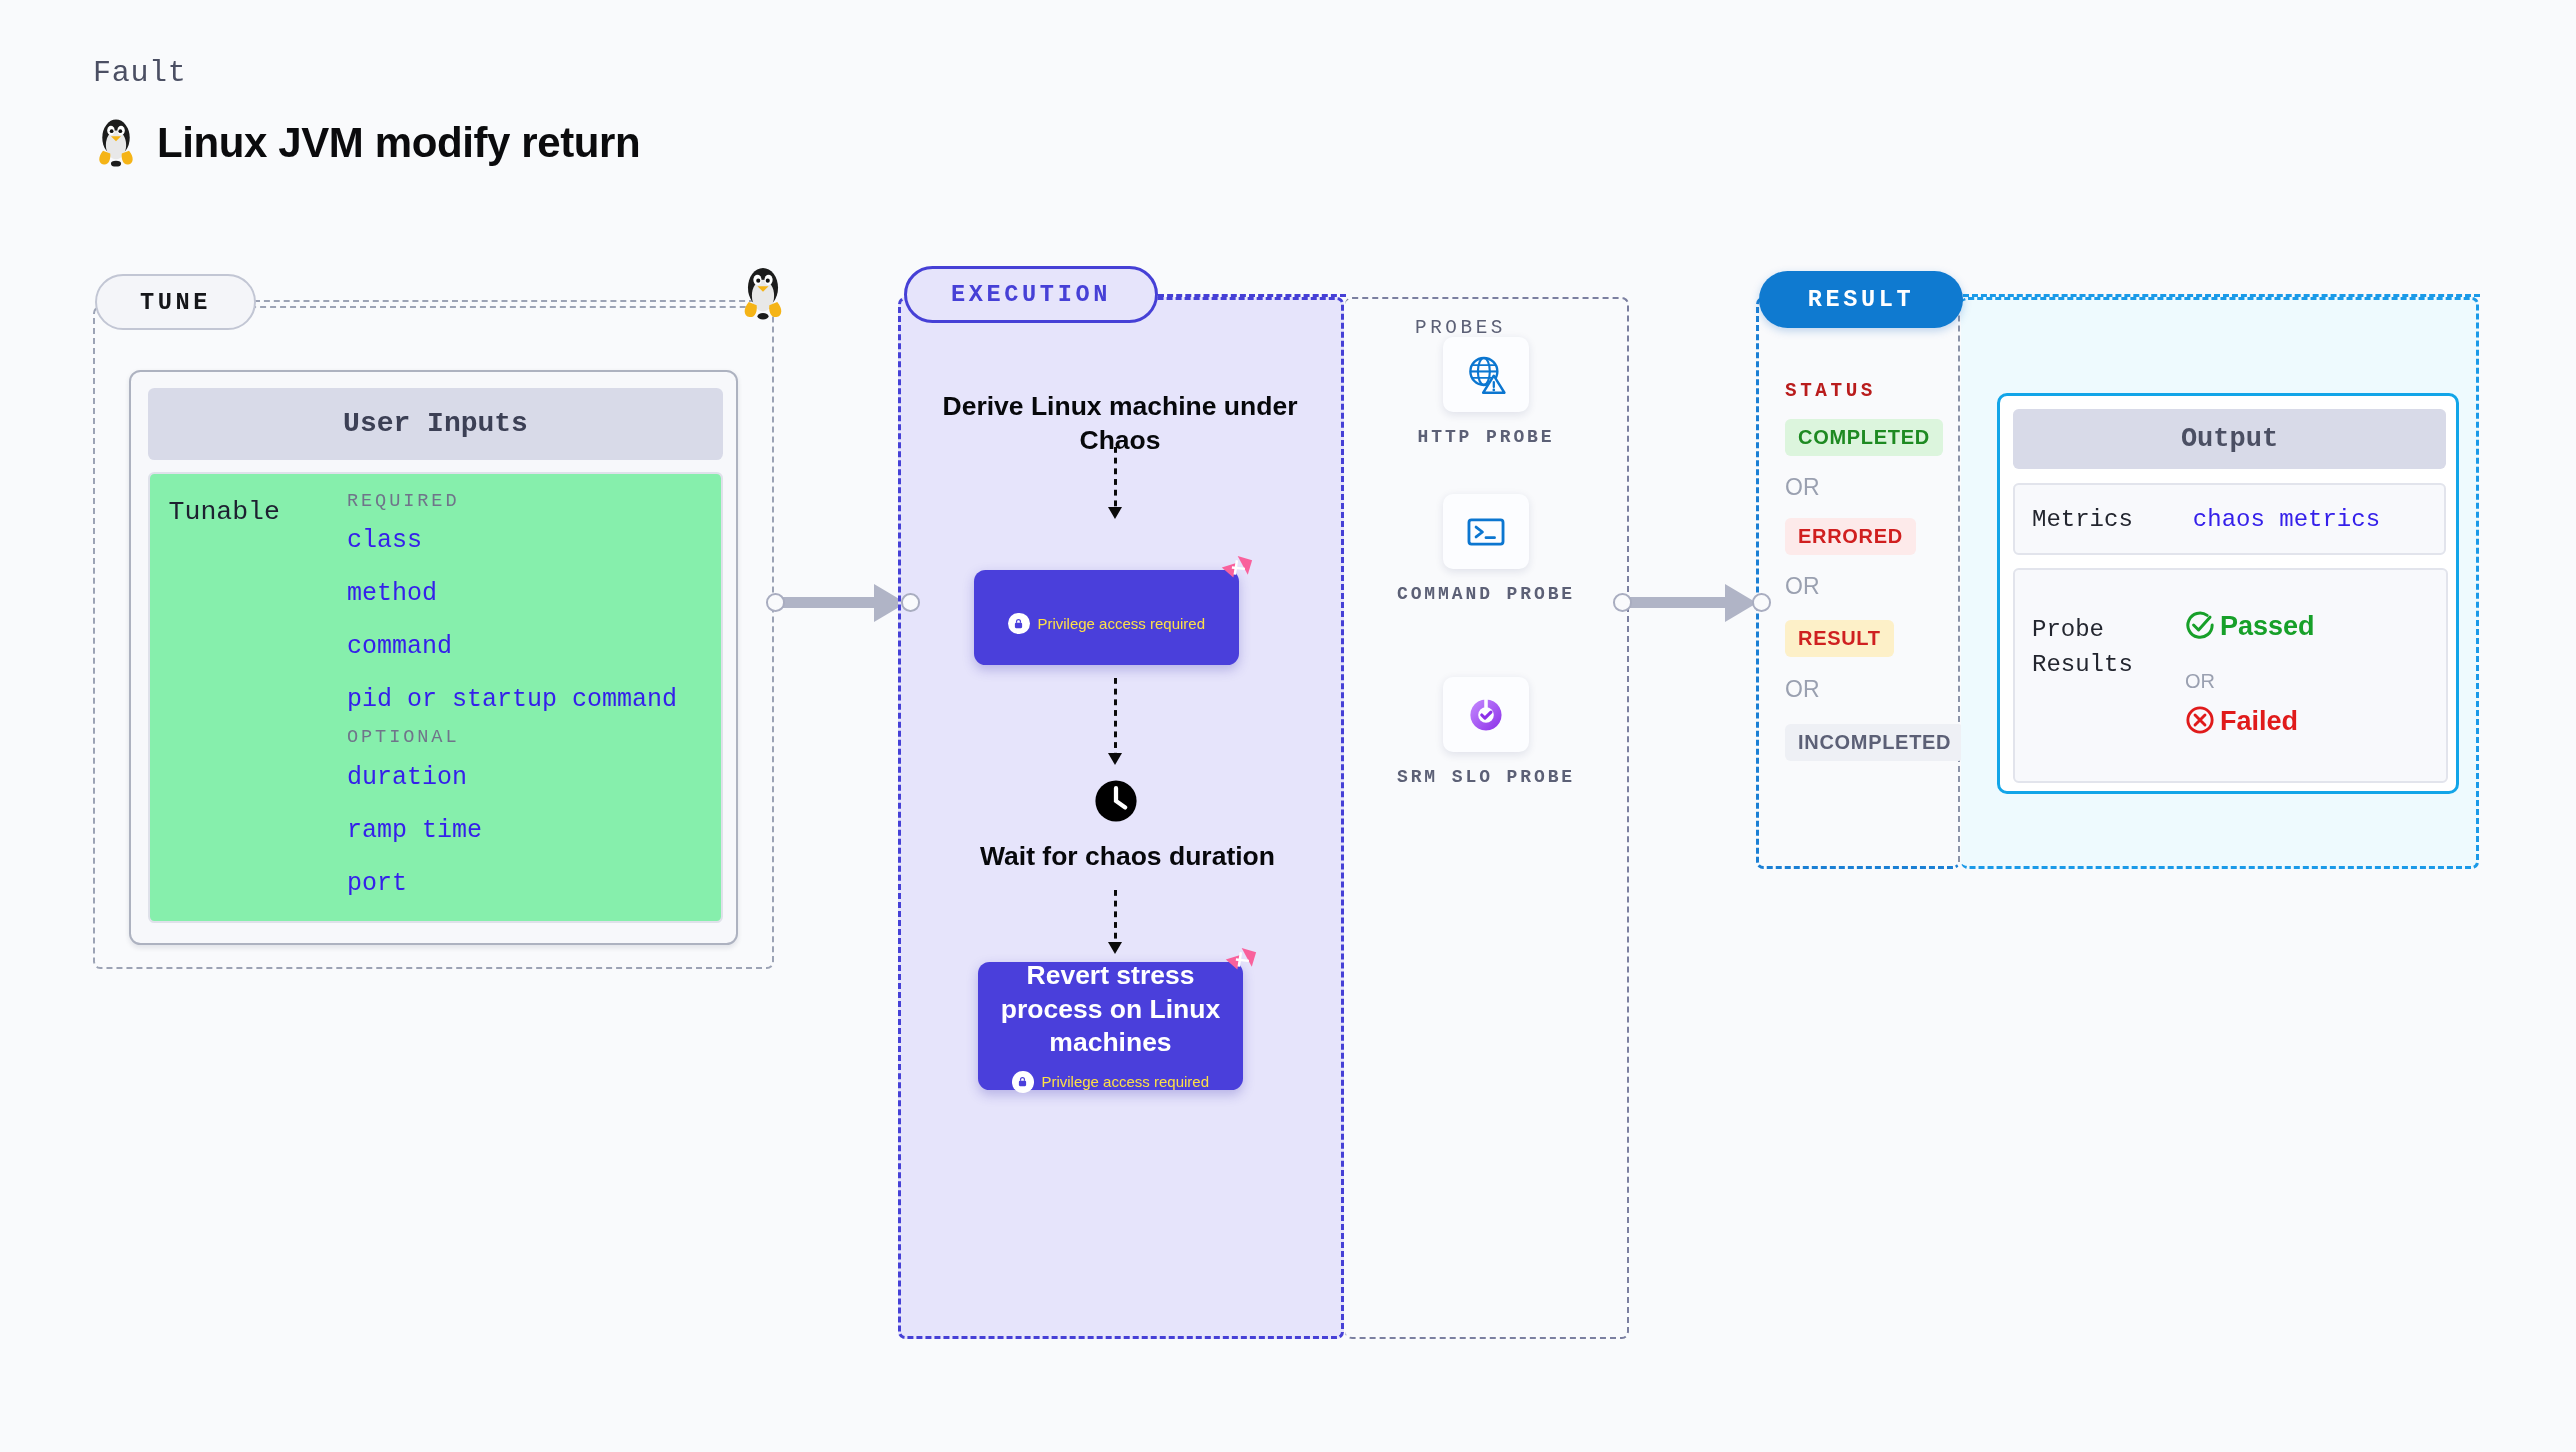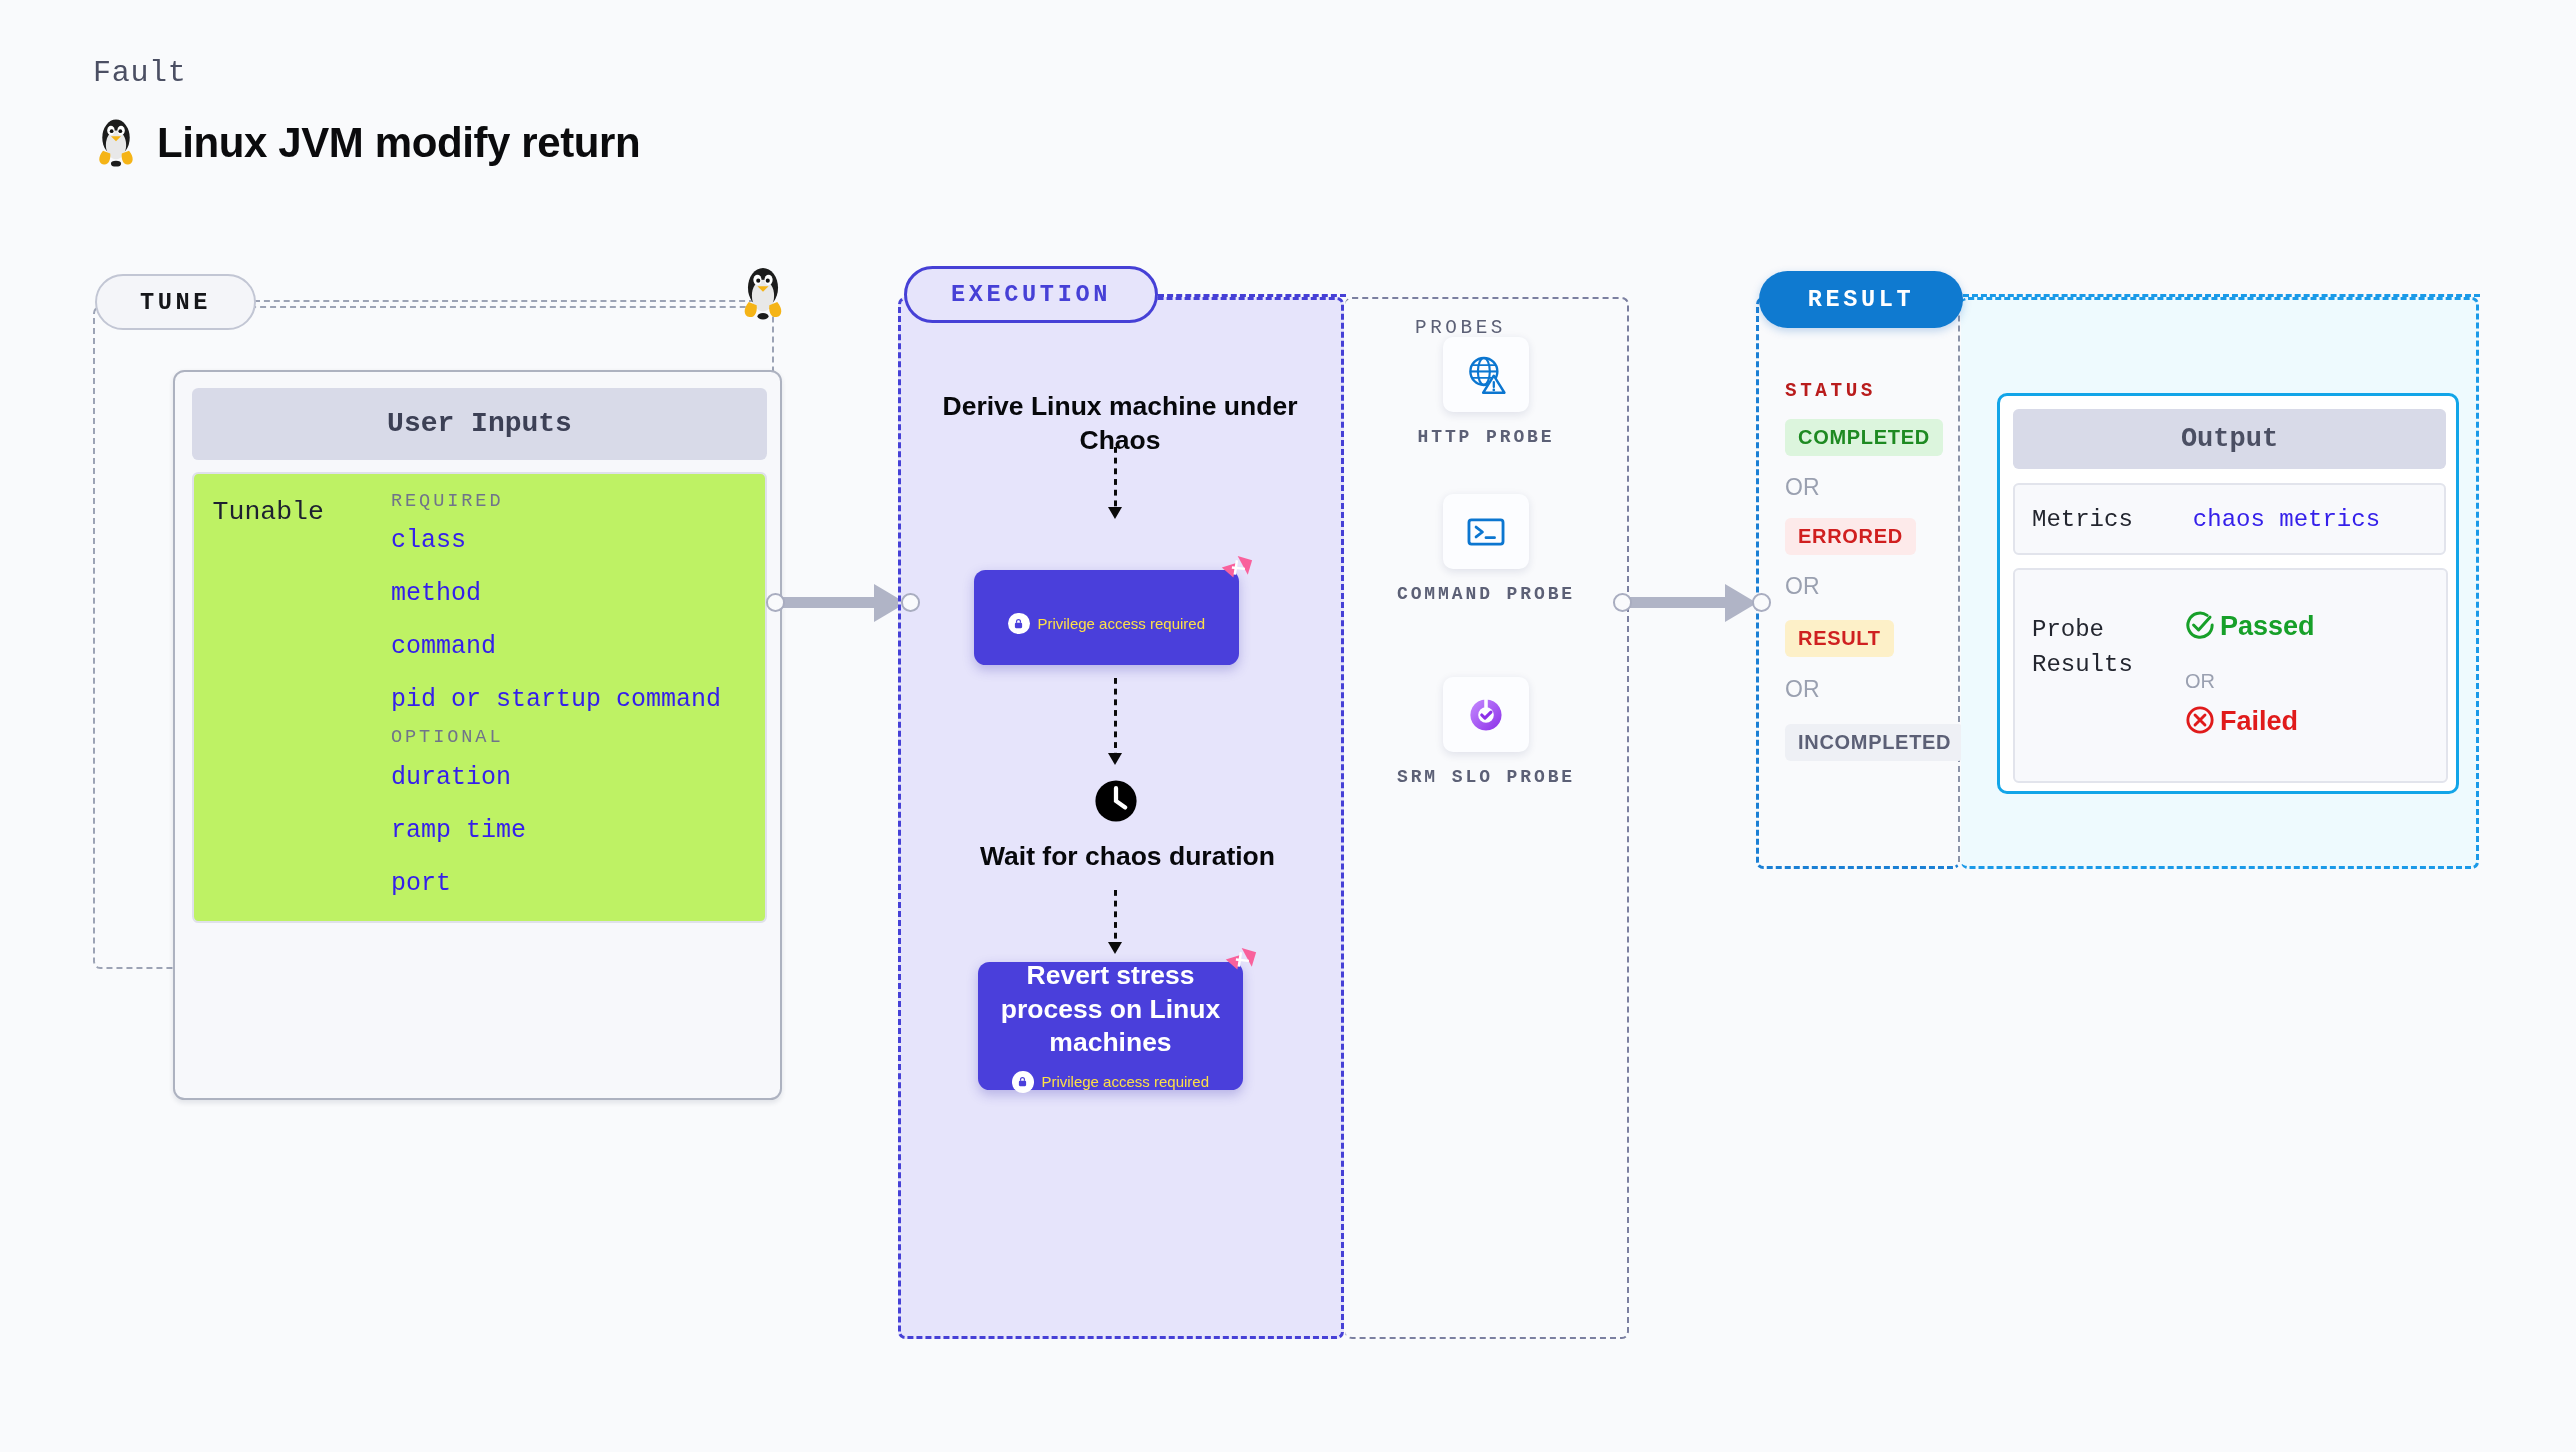--- a/index.html
+++ b/index.html
@@ -22,34 +22,33 @@
     border-radius:716px; font-family:"Liberation Mono", monospace; font-weight:bold;
     letter-spacing:3.6px; z-index:6; white-space:nowrap;
   }
 
   
   #tune-panel{ left:93px; top:306px; width:681px; height:663px;
     border:2.9px dashed #9ca3b5; background:transparent; }
   #tune-badge{ left:95px; top:274px; width:161px; height:56px;
     background:#f4f5f9; border:2.9px solid #c2c6d4; color:#15161a; font-size:23.6px; }
   #ui-card{
-    position:absolute; left:129px; top:370px; width:609px; height:730px;
+    position:absolute; left:129px; top:370px; width:609px; height:575px;
     background:#f7f8fb; border:2.9px solid #adb2c0; border-radius:11.5px;
     box-shadow:0 2.1px 5px rgba(20,25,60,.10);
-    margin-left:44px;
   }
   #ui-header{
     position:absolute; left:17px; top:15.8px; width:575px; height:72px;
     background:#d8dae8; border-radius:6.4px;
     display:flex; align-items:center; justify-content:center;
     font-family:"Liberation Mono", monospace; font-size:28px; font-weight:bold; color:#3c4055;
   }
   #ui-body{
     position:absolute; left:17px; top:100px; width:575px; height:451px;
-    background:#bef264; border:2.1px solid #dfe1ea; border-radius:6.4px;
+    background:#86efac; border:2.1px solid #dfe1ea; border-radius:6.4px;
   }
   #tunable-label{
     position:absolute; left:18.6px; top:23px;
     font-family:"Liberation Mono", monospace; font-size:26.5px; color:#1d2030;
   }
   #tunable-list{ position:absolute; left:197px; top:17px; width:358px; }
   .group-label{
     font-family:"Liberation Mono", monospace; font-size:18.6px; color:#70748a;
     letter-spacing:2.9px; margin-bottom:14.3px;
   }

